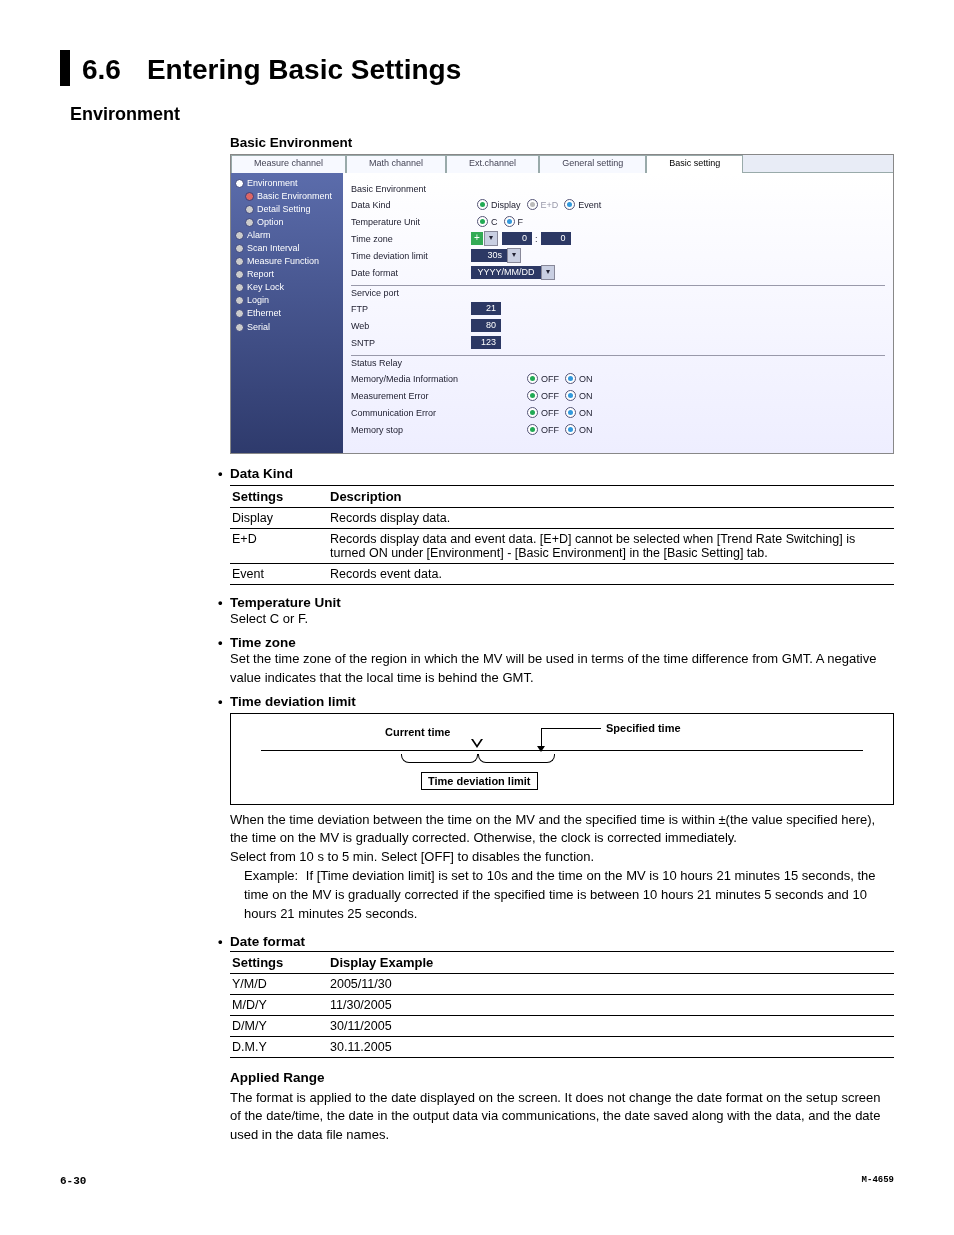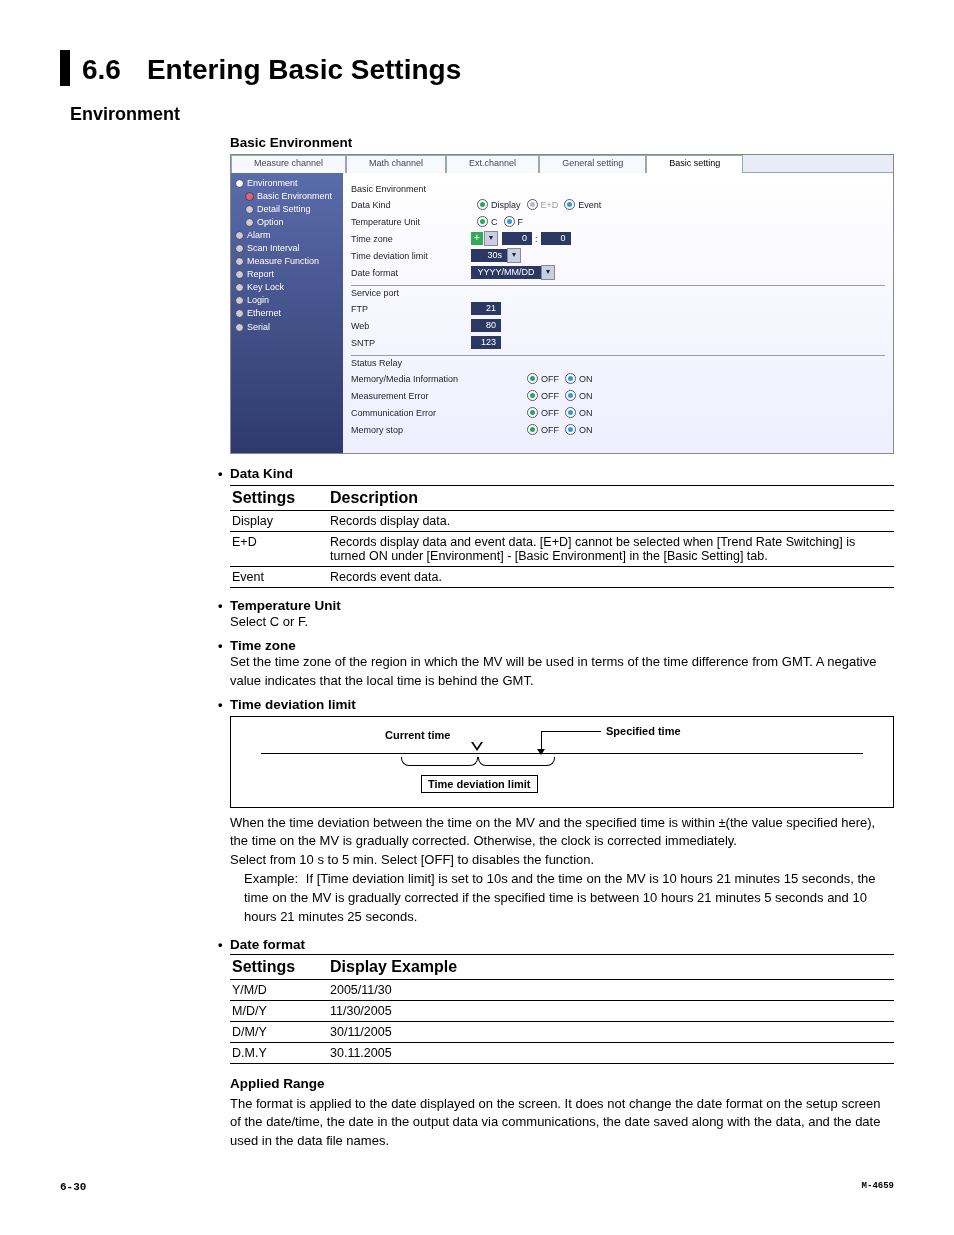--- a/index.html
+++ b/index.html
@@ -37,21 +37,21 @@
   .radio { width:9px; height:9px; border-radius:50%; border:1px solid #557; display:inline-block; margin:0 3px 0 6px; position:relative; background:#fff; }
   .radio.on::after { content:""; position:absolute; inset:2px; border-radius:50%; background:#2a5; }
   .radio.off::after { content:""; position:absolute; inset:2px; border-radius:50%; background:#bbb; }
   .radio.blue::after { content:""; position:absolute; inset:2px; border-radius:50%; background:#39d; }
   .numbox { display:inline-block; background:#2c3864; color:#fff; padding:0 5px; height:13px; line-height:13px; min-width:20px; text-align:right; font-size:9px; }
   .ddarrow { display:inline-block; width:12px; height:13px; background:#c9cfe2; text-align:center; line-height:12px; font-size:8px; color:#223; border:1px solid #889; }
   .plusbtn { display:inline-block; width:12px; height:13px; background:#3a5; color:#fff; text-align:center; line-height:12px; font-size:10px; margin-right:1px;}
 
   .section-sub { font-weight:bold; font-size:13.5px; margin: 10px 0 4px 0; }
   table.desc { width:100%; border-collapse:collapse; font-size:12.5px; margin-top:2px; }
-  table.desc th { text-align:left; border-top:1.5px solid #000; border-bottom:1px solid #000; padding:3px 6px 3px 2px; font-size:16px; }
+  table.desc th { text-align:left; border-top:1.5px solid #000; border-bottom:1px solid #000; padding:3px 6px 3px 2px; font-size:13px; }
   table.desc td { border-bottom:1px solid #000; padding:3px 6px 3px 2px; vertical-align:top; }
   table.desc tr:last-child td { border-bottom:1.5px solid #000; }
   .para { font-size:13px; line-height:1.45; }
 
   .tdl-diagram { border:1px solid #000; height:90px; position:relative; margin:4px 0 6px 0; }
   .line { position:absolute; background:#000; }
 
   .footer { display:flex; justify-content:space-between; font-size:11px; margin-top:30px;font-family:Liberation Mono, monospace; }
   .footer .pg { font-weight:bold; }
   .footer .doc { font-size:9px; font-weight:bold; }

